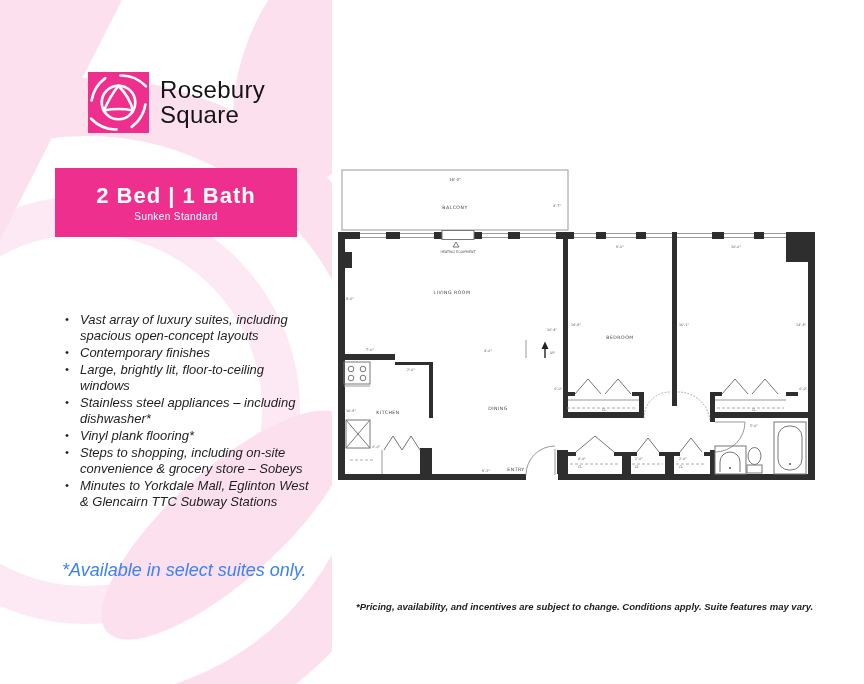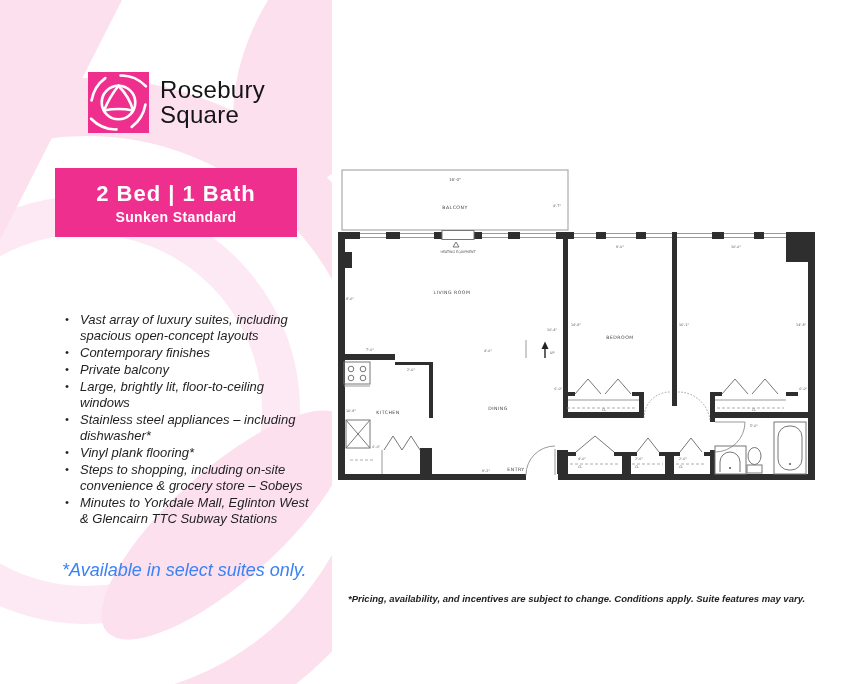--- a/index.html
+++ b/index.html
@@ -17,21 +17,21 @@
 
   
   .brand{position:absolute;left:88px;top:72px;display:flex;align-items:flex-start;}
   .logo{width:61px;height:61px;display:block;}
   .brand-text{margin-left:11px;margin-top:5px;font-size:24px;line-height:25px;font-weight:500;color:#141414;letter-spacing:.3px;}
 
   
   .banner{position:absolute;left:55px;top:168px;width:242px;height:69px;background:#EE2F8E;color:#fff;
           display:flex;flex-direction:column;align-items:center;justify-content:center;}
   .banner-title{font-size:22px;font-weight:700;letter-spacing:1px;}
-  .banner-subtitle{font-size:14px;font-weight:700;margin-top:2px;letter-spacing:.4px;}
+  .banner-subtitle{font-size:10px;font-weight:400;margin-top:2px;letter-spacing:.4px;}
 
   
   .hl-head{position:absolute;left:62px;top:269px;font-size:27px;font-weight:700;color:#2b2b2b;margin:0;letter-spacing:.2px;}
   .hl-list{position:absolute;left:62px;top:312px;width:252px;margin:0;padding:0;list-style:none;font-style:italic;}
   .hl-list li{position:relative;padding-left:18px;font-size:13px;line-height:15.7px;color:#1f1f1f;margin-bottom:1.5px;}
   .hl-list li::before{content:"•";position:absolute;left:3px;top:0;font-size:11px;color:#1f1f1f;}
   .hl-note{position:absolute;left:62px;top:560px;font-size:18px;font-style:italic;color:#3b82f6;margin:0;}
 
   
   .plan{position:absolute;left:338px;top:168px;width:486px;height:316px;}
@@ -40,21 +40,21 @@
   .thin{stroke:#9a9a9a;stroke-width:1;fill:none;}
   .thin2{stroke:#777;stroke-width:1;fill:none;}
   .dash{stroke:#9a9a9a;stroke-width:.8;fill:none;stroke-dasharray:3,2;}
   .dot-arc{stroke:#8a8a8a;stroke-width:.8;fill:none;stroke-dasharray:1.6,1.6;}
   .dim{font-size:4px;fill:#555;font-family:"DejaVu Sans",sans-serif;}
   .dim-s{font-size:3.3px;fill:#555;font-family:"DejaVu Sans",sans-serif;}
   .room{font-size:4.6px;fill:#454545;letter-spacing:.5px;font-family:"DejaVu Sans",sans-serif;}
 
   
   .disclaimer{position:absolute;left:340px;top:585px;width:490px;font-size:9.5px;font-style:italic;font-weight:600;
-              color:#222;line-height:1.32;margin:8px;}
+              color:#222;line-height:1.32;margin:16px;}
 </style>
 </head>
 <body>
 
 <div class="page">
 
   <div class="deco">
     <div class="shape wedge"></div>
     <div class="shape ring1"></div>
     <div class="shape ring2"></div>
@@ -83,21 +83,20 @@
   </div>
 
   <div class="banner">
     <div class="banner-title">2  Bed | 1 Bath</div>
     <div class="banner-subtitle">Sunken Standard</div>
   </div>
 
   <ul class="hl-list">
     <li><span>Vast array of luxury suites, including spacious open-concept layouts</span></li>
     <li><span>Contemporary finishes</span></li>
-    <li><span>Private balcony</span></li>
     <li><span>Large, brightly lit, floor-to-ceiling windows</span></li>
     <li><span>Stainless steel appliances – including dishwasher*</span></li>
     <li><span>Vinyl plank flooring*</span></li>
     <li><span>Steps to shopping, including on-site convenience &amp; grocery store – Sobeys</span></li>
     <li><span>Minutes to Yorkdale Mall, Eglinton West &amp; Glencairn TTC Subway Stations</span></li>
   </ul>
   <p class="hl-note">*Available in select suites only.</p>
 
   <div class="plan">
     <svg viewBox="0 0 486 316">

